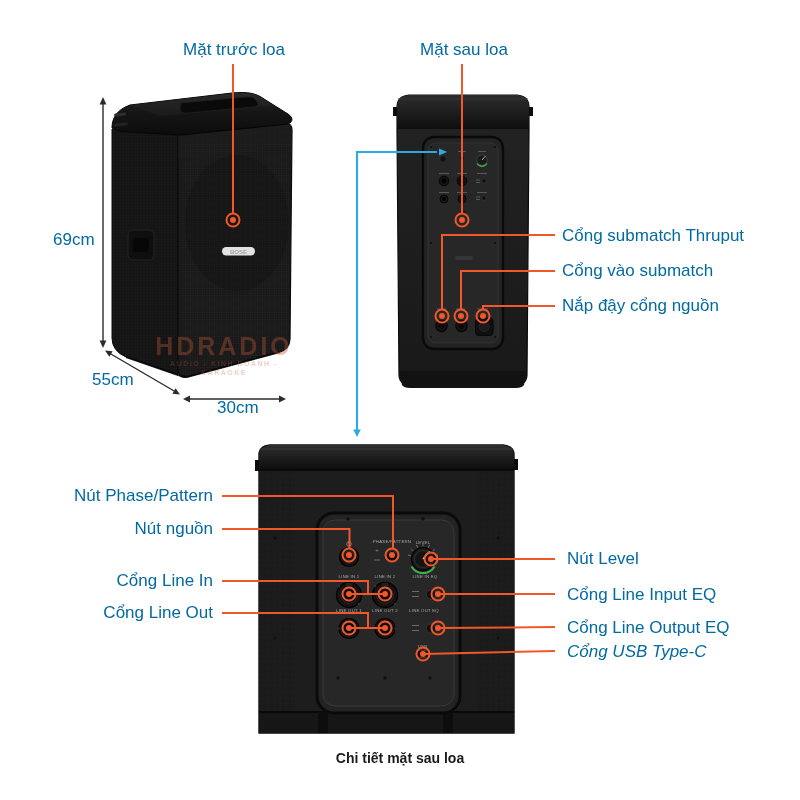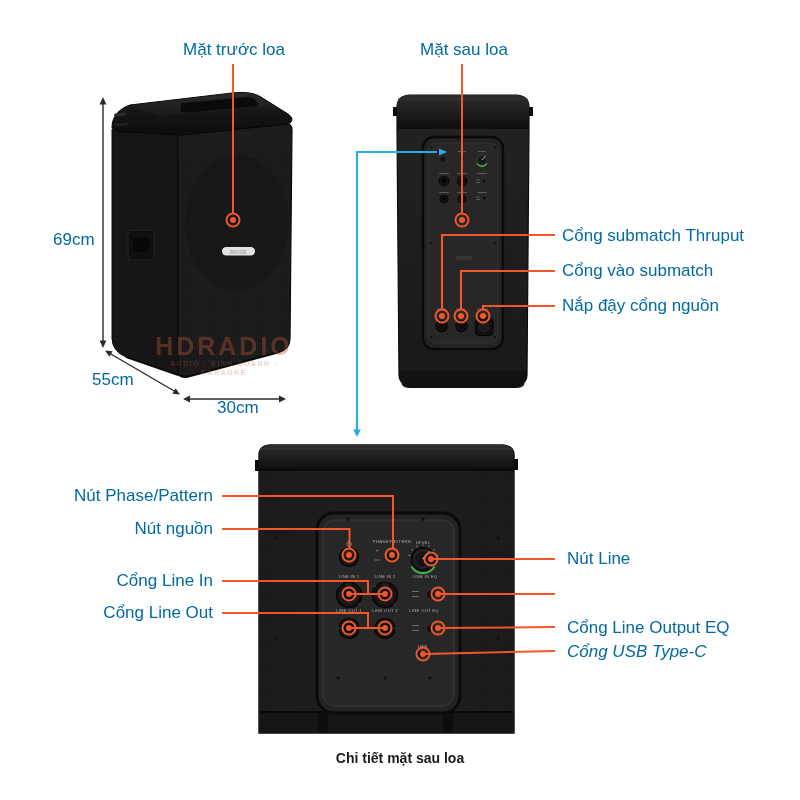--- a/index.html
+++ b/index.html
@@ -424,18 +424,19 @@
 
   <div class="lbl" style="left:562px;top:226px;">Cổng submatch Thruput</div>
   <div class="lbl" style="left:562px;top:261px;">Cổng vào submatch</div>
   <div class="lbl" style="left:562px;top:296px;">Nắp đậy cổng nguồn</div>
 
   <div class="lbl lbl-r" style="right:587px;top:486px;">Nút Phase/Pattern</div>
   <div class="lbl lbl-r" style="right:587px;top:519px;">Nút nguồn</div>
   <div class="lbl lbl-r" style="right:587px;top:571px;">Cổng Line In</div>
   <div class="lbl lbl-r" style="right:587px;top:603px;">Cổng Line Out</div>
 
-  <div class="lbl" style="left:567px;top:549px;">Nút Line</div>
+  <div class="lbl" style="left:567px;top:549px;">Nút Level</div>
+  <div class="lbl" style="left:567px;top:585px;">Cổng Line Input EQ</div>
   <div class="lbl" style="left:567px;top:618px;">Cổng Line Output EQ</div>
   <div class="lbl" style="left:567px;top:642px;font-style:italic;">Cổng USB Type-C</div>
 
   <div class="caption" style="left:400px;top:736px;">Chi tiết mặt sau loa</div>
 </div>
 
 </body></html>

